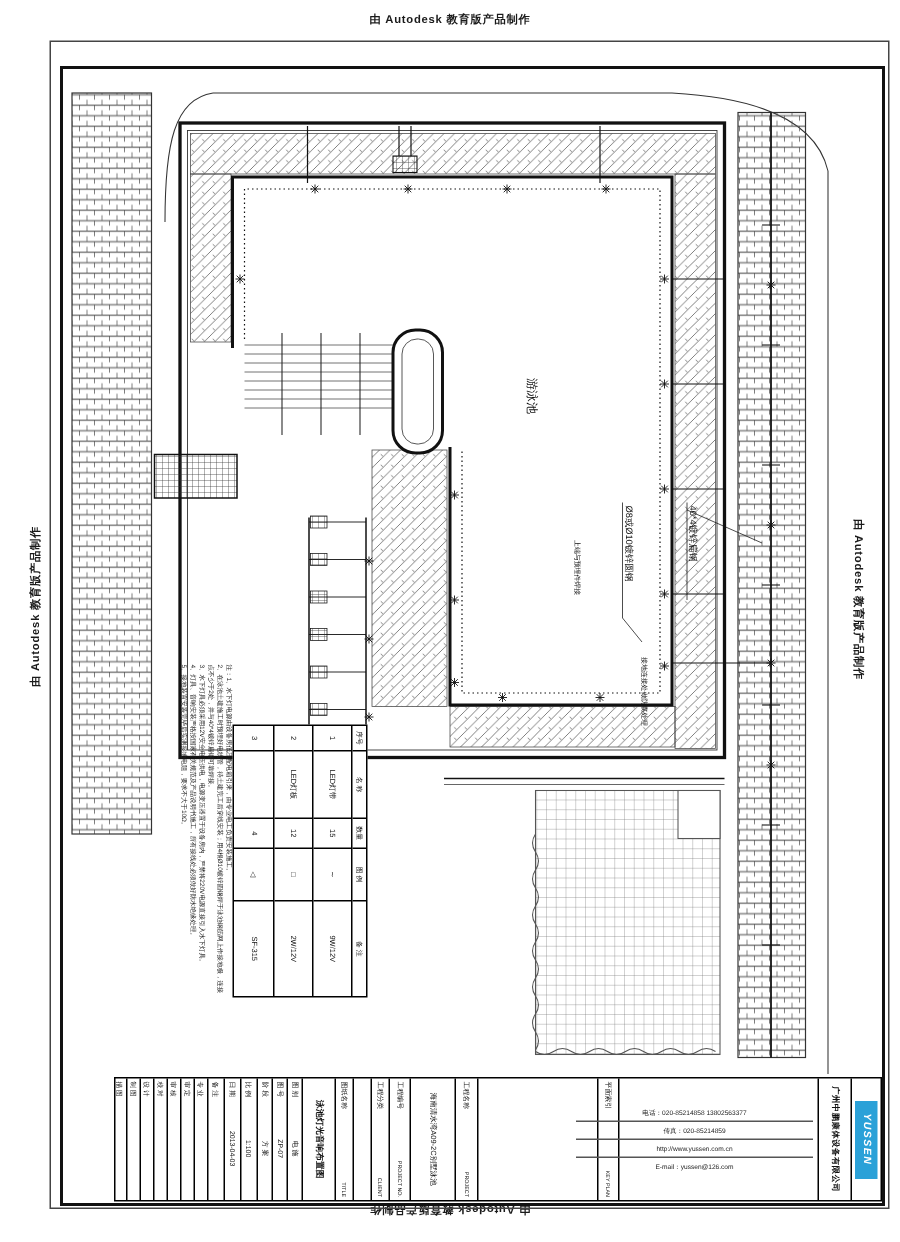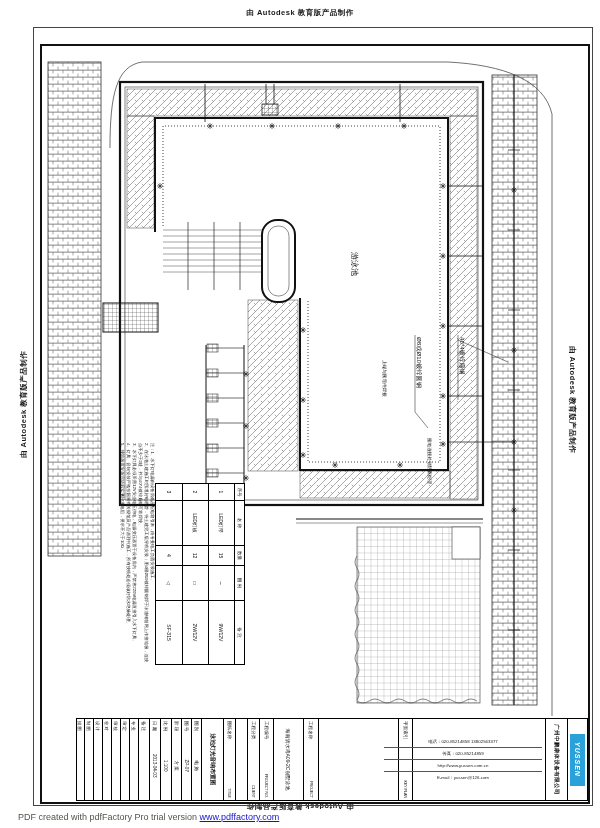--- a/index.html
+++ b/index.html
@@ -344,17 +344,14 @@
       </div>
     </div>
 
   <div class="abs" id="contact-block">
       <div class="contact-line">电话：020-85214858  13802563377</div>
       <div class="contact-line">传真：020-85214859</div>
       <div class="contact-line">http://www.yussen.com.cn</div>
       <div class="contact-line">E-mail：yussen@126.com</div>
     </div>
 
-  <div class="abs" id="pdf-watermark">
-    <span>PDF created with pdfFactory Pro trial version </span><a href="#">www.pdffactory.com</a>
-  </div>
 
 </div>
 
 </body></html>

